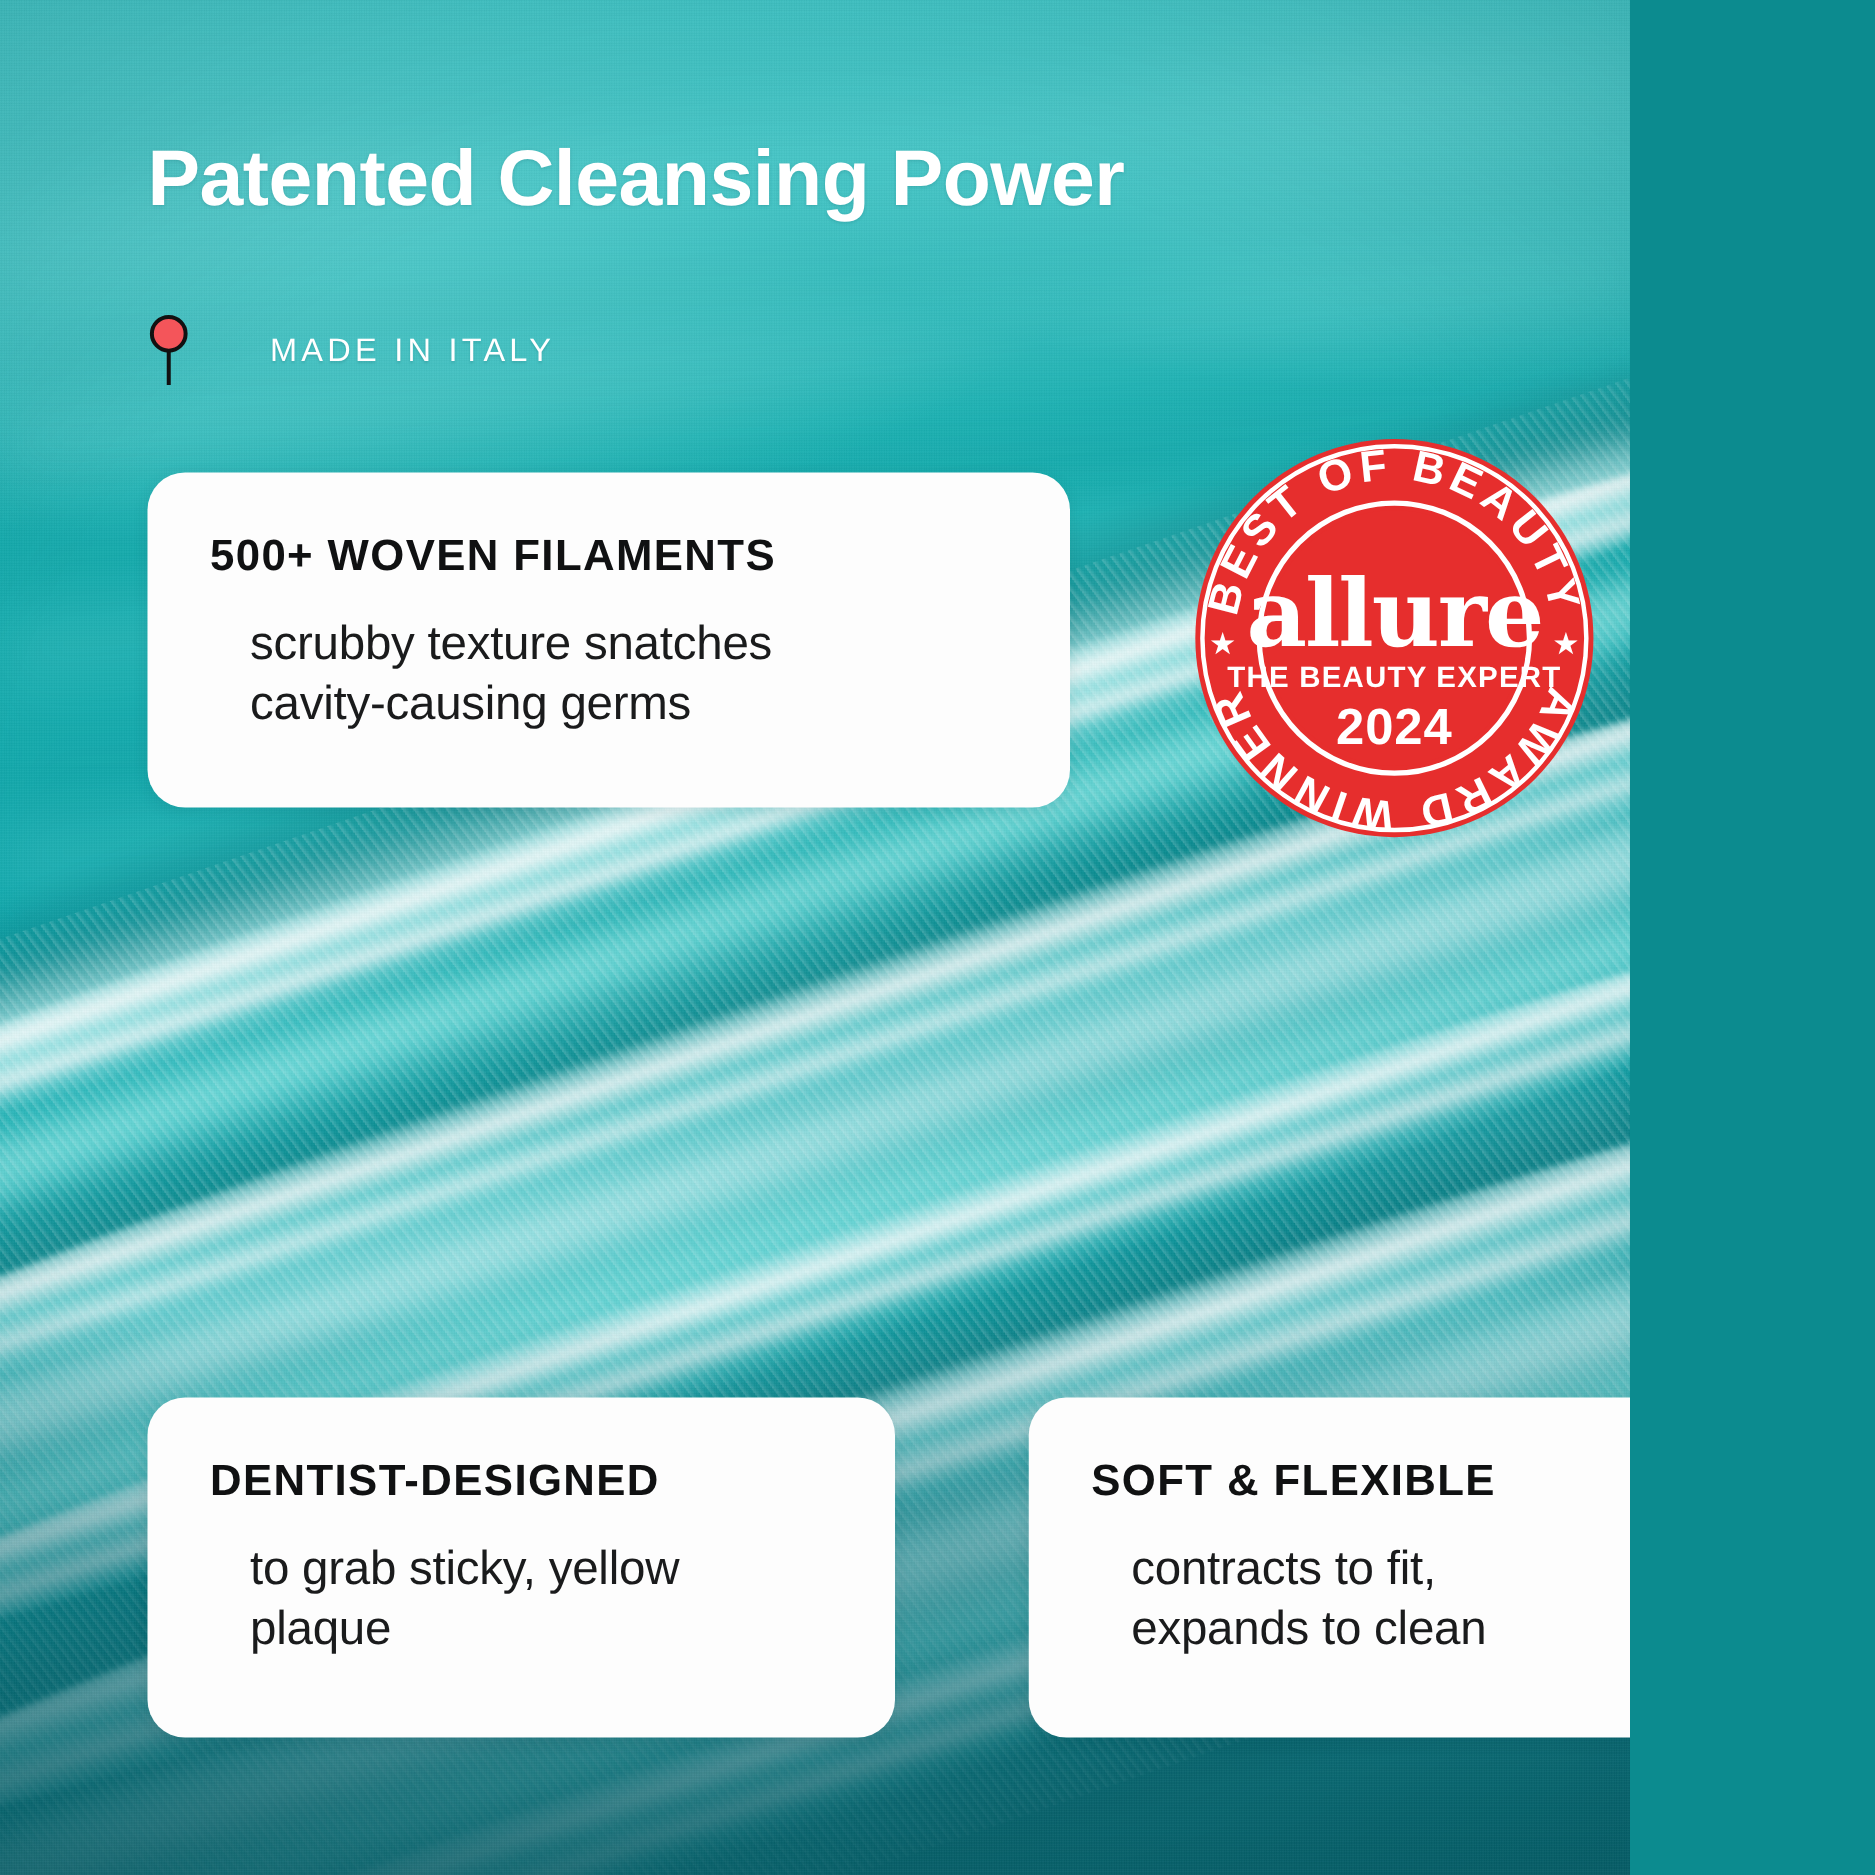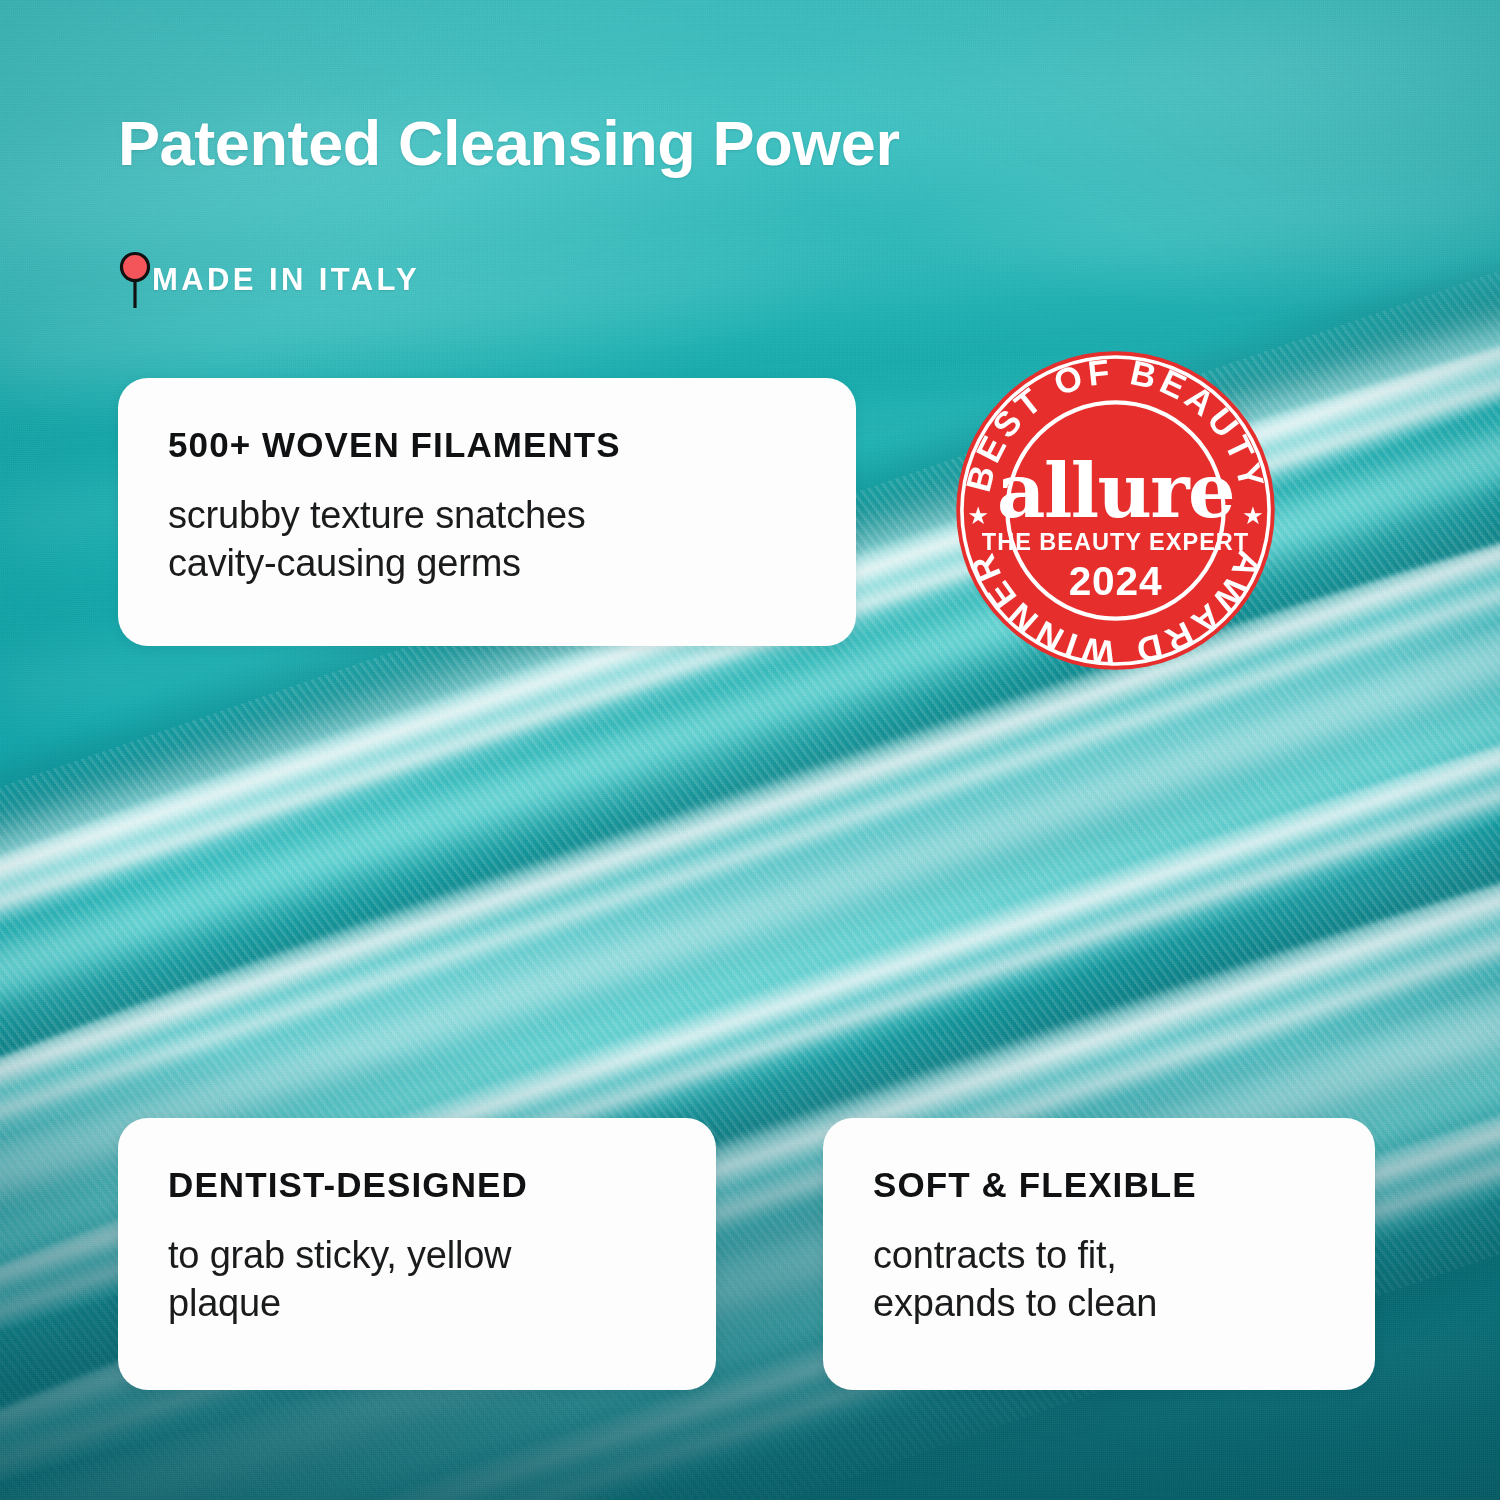--- a/index.html
+++ b/index.html
@@ -7,21 +7,21 @@
 
   html, body {
     width:1500px; height:1500px;
     overflow:hidden;
     background:#0c8b8f;
     font-family:"Liberation Sans", sans-serif;
   }
 
   #stage {
     position:relative;
-    width:1500px; height:1500px;
+    width:1304px; height:1500px;
     overflow:hidden;
     background:#15803d;
   }
 
   
   .bg-layer { position:absolute; inset:0; }
 
   
   .bg-base{
     background:
@@ -153,23 +153,24 @@
     display:flex; align-items:center;
     height:60px;
   }
   .pin-icon{
     position:relative;
     width:34px; height:58px;
     flex:0 0 34px;
   }
   .pin-icon svg{ display:block; }
   .made-label{
+    margin-left:64px;
     color:#ffffff;
-    font-size:31px;
-    font-weight:700;
+    font-size:26px;
+    font-weight:400;
     letter-spacing:3.4px;
     white-space:nowrap;
     text-shadow:0 1px 2px rgba(0,60,70,.16);
   }
 
   
   .card{
     position:absolute;
     background:#fdfdfd;
     border-radius:30px;
@@ -184,20 +185,21 @@
     line-height:1.1;
     white-space:nowrap;
   }
   .card-body{
     margin-top:26px;
     color:#1a1b1c;
     font-size:38px;
     font-weight:400;
     line-height:1.28;
     letter-spacing:-0.2px;
+    margin-left:32px;
   }
 
   #card-filaments { left:118px; top:378px;  width:738px; height:268px; }
   #card-dentist   { left:118px; top:1118px; width:598px; height:272px; }
   #card-soft      { left:823px; top:1118px; width:552px; height:272px; }
 
   #card-filaments .card-body,
   #card-dentist   .card-body,
   #card-soft      .card-body { white-space:pre-line; }
 

